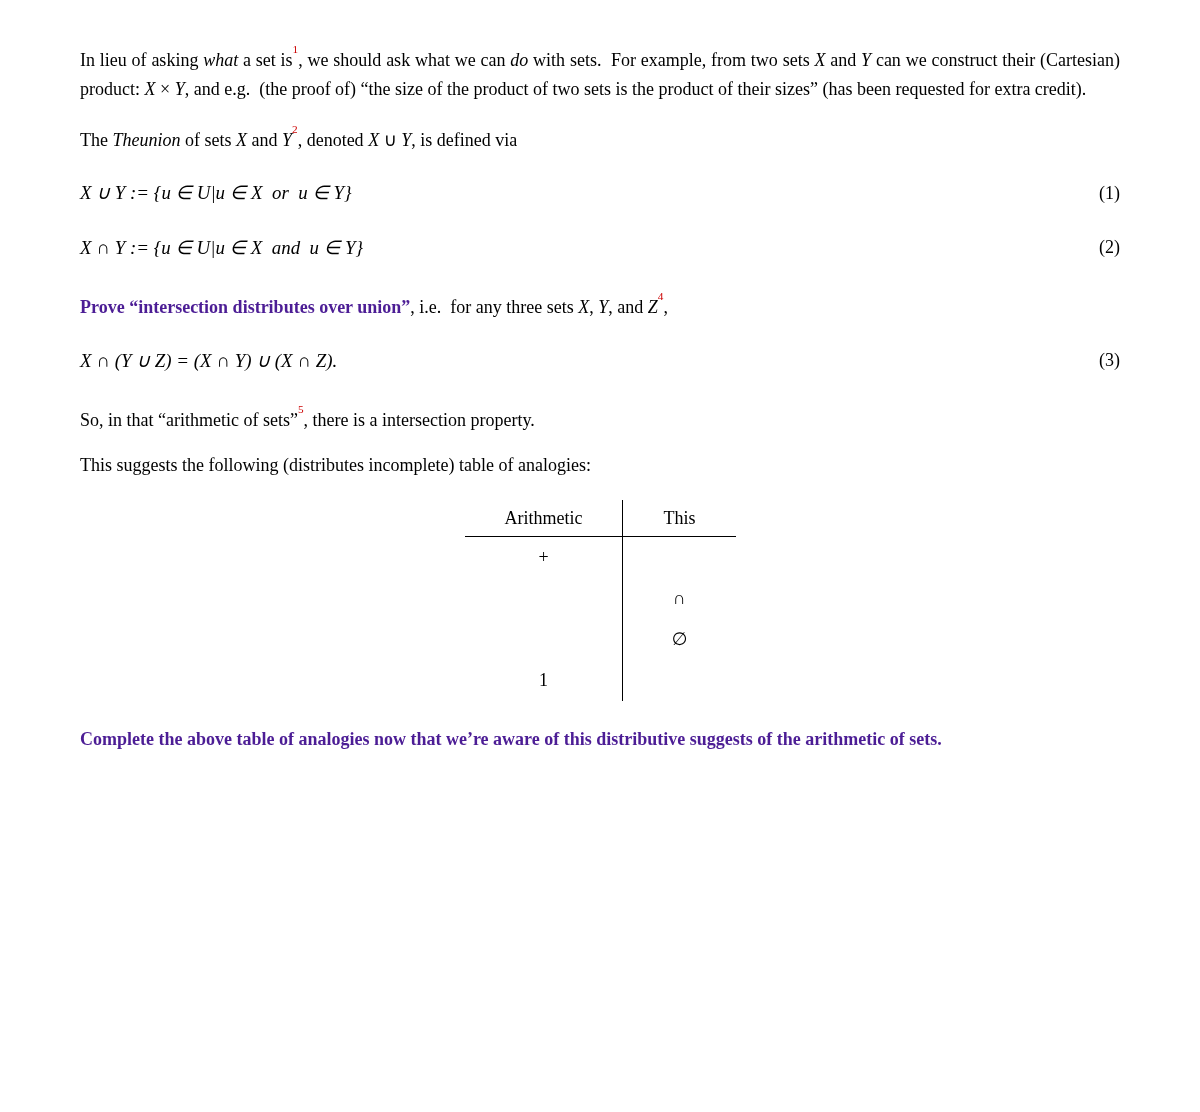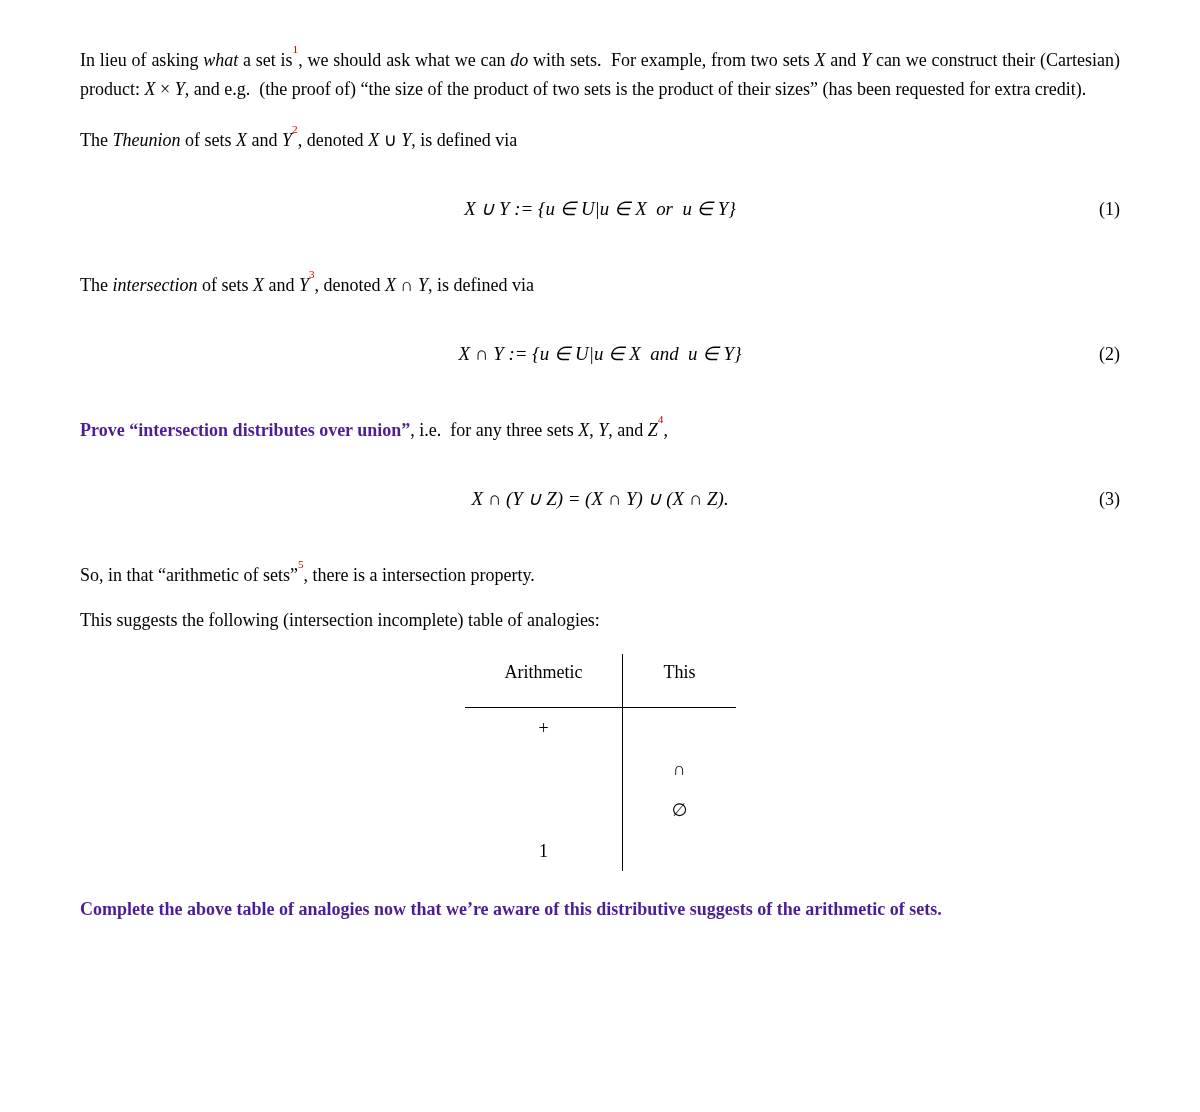--- a/index.html
+++ b/index.html
@@ -41,24 +41,24 @@
 
     sup a {
       color: #cc0000;
       text-decoration: none;
       font-size: 0.75em;
       vertical-align: super;
     }
 
     .equation-block {
       display: flex;
-      justify-content: center;
+      justify-content: flex-start;
       align-items: center;
       position: relative;
-      margin: 40px 0;
+      margin: 24px 0;
     }
 
     .equation-content {
       font-style: italic;
       font-size: 1.05em;
     }
 
     .equation-number {
       position: absolute;
       right: 0;
@@ -73,21 +73,21 @@
     }
 
     .analogy-table {
       border-collapse: collapse;
       font-size: 1em;
     }
 
     .analogy-table th {
       font-weight: normal;
       text-align: center;
-      padding: 4px 40px 20px 40px;
+      padding: 4px 40px 4px 40px;
       border-bottom: 1px solid #000;
     }
 
     .analogy-table th.left-col {
       border-right: 1px solid #000;
     }
 
     .analogy-table td {
       text-align: center;
       padding: 6px 40px;
@@ -115,23 +115,20 @@
     <span>The </span><em>The</em><em>union</em><span> of sets <em>X</em> and <em>Y</em></span><sup><a href="#">2</a></sup><span>, denoted <em>X</em> ∪ <em>Y</em>, is defined via</span>
   </p>
 
   <div class="equation-block">
     <div class="equation-content">
       <em>X</em> ∪ <em>Y</em> := {<em>u</em> ∈ <em>U</em>|<em>u</em> ∈ <em>X</em> &nbsp;or&nbsp; <em>u</em> ∈ <em>Y</em>}
     </div>
     <div class="equation-number">(1)</div>
   </div>
 
-  <p>
-    <span>The </span><em>intersection</em><span> of sets <em>X</em> and <em>Y</em></span><sup><a href="#">3</a></sup><span>, denoted <em>X</em> ∩ <em>Y</em>, is defined via</span>
-  </p>
 
   <div class="equation-block">
     <div class="equation-content">
       <em>X</em> ∩ <em>Y</em> := {<em>u</em> ∈ <em>U</em>|<em>u</em> ∈ <em>X</em> &nbsp;and&nbsp; <em>u</em> ∈ <em>Y</em>}
     </div>
     <div class="equation-number">(2)</div>
   </div>
 
   <p>
     <span class="bold-blue">Prove “intersection distributes over union”</span><span>, i.e.&nbsp; for any three sets <em>X</em>, <em>Y</em>,
@@ -143,21 +140,21 @@
       <em>X</em> ∩ (<em>Y</em> ∪ <em>Z</em>) = (<em>X</em> ∩ <em>Y</em>) ∪ (<em>X</em> ∩ <em>Z</em>).
     </div>
     <div class="equation-number">(3)</div>
   </div>
 
   <p>
     <span>So, in that “arithmetic of sets”</span><sup><a href="#">5</a></sup><span>, there is a intersection property.</span>
   </p>
 
   <p>
-    <span>This suggests the following (intersection incomplete) table of analogies:</span>
+    <span>This suggests the following (distributes incomplete) table of analogies:</span>
   </p>
 
   <div class="analogy-table-container">
     <table class="analogy-table">
       <thead>
         <tr class="header-row">
           <th class="left-col">Arithmetic</th>
           <th>This</th>
         </tr>
       </thead>

